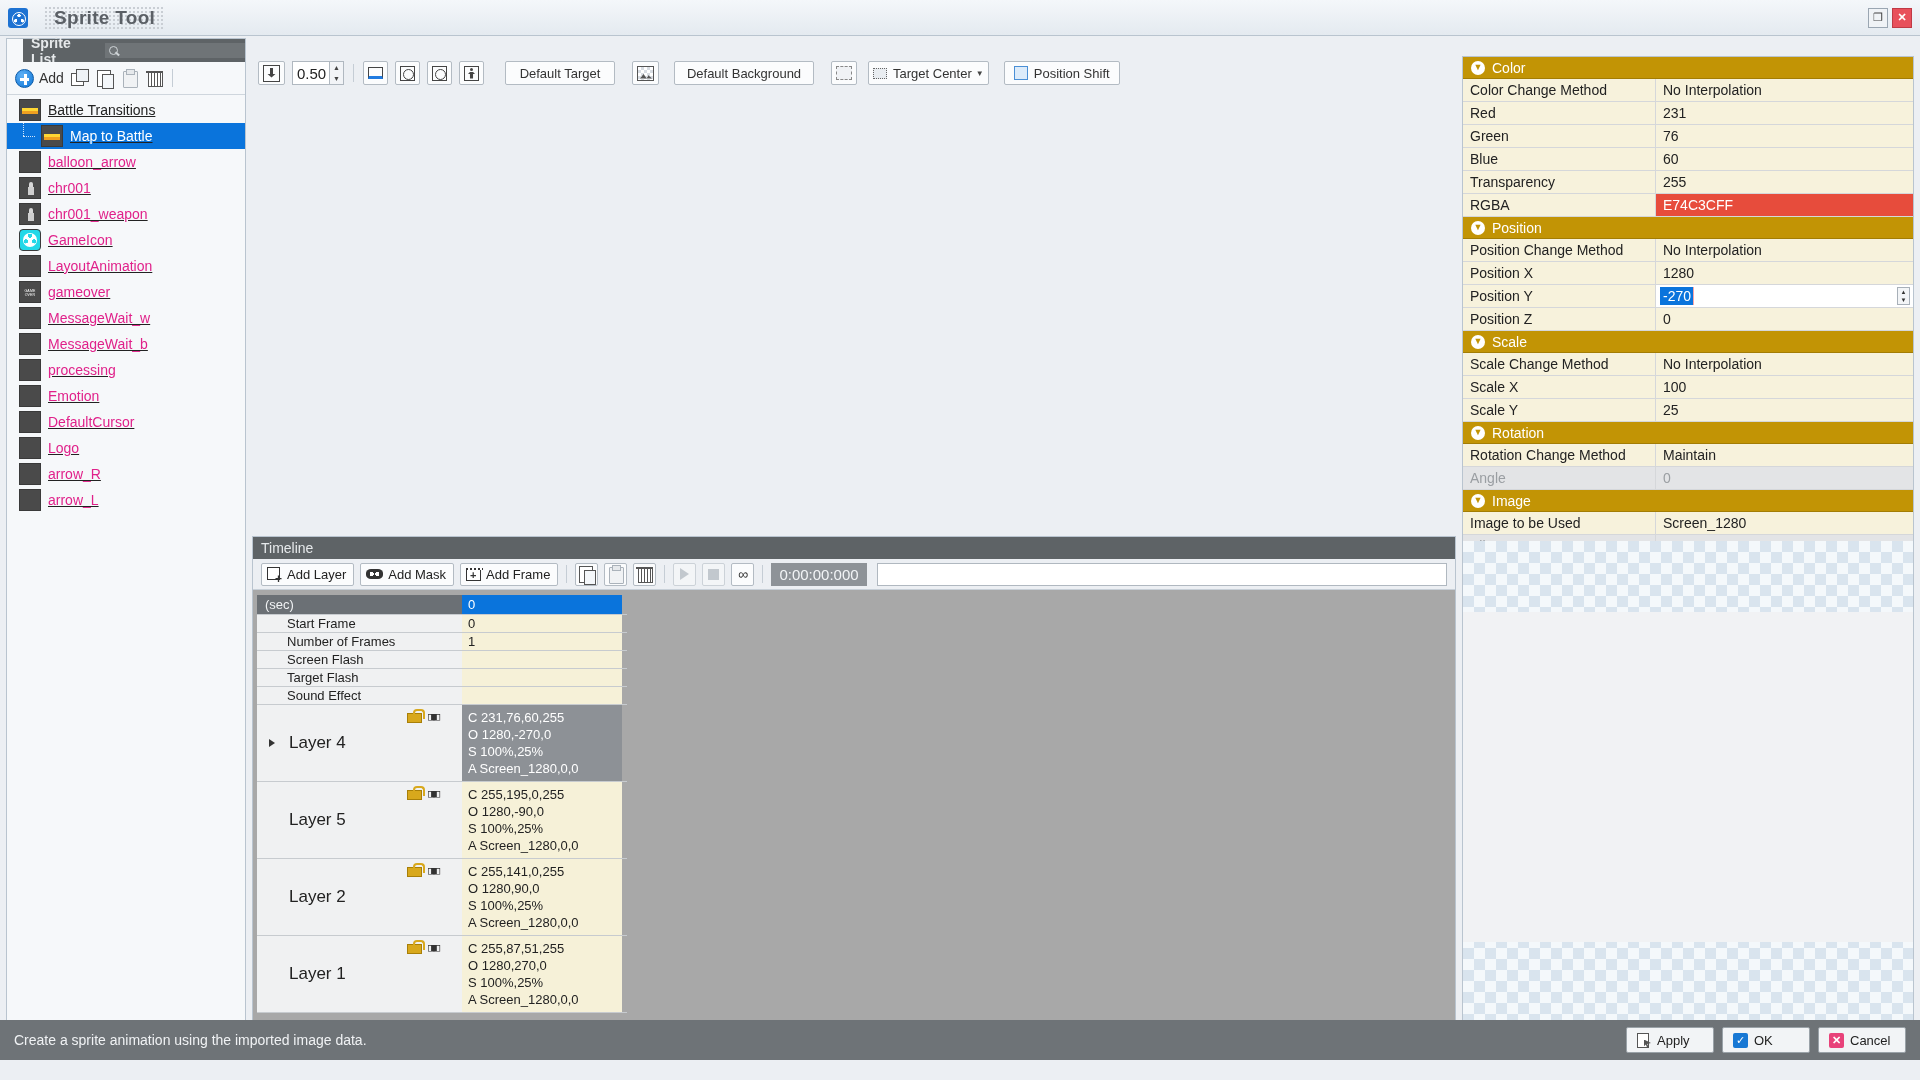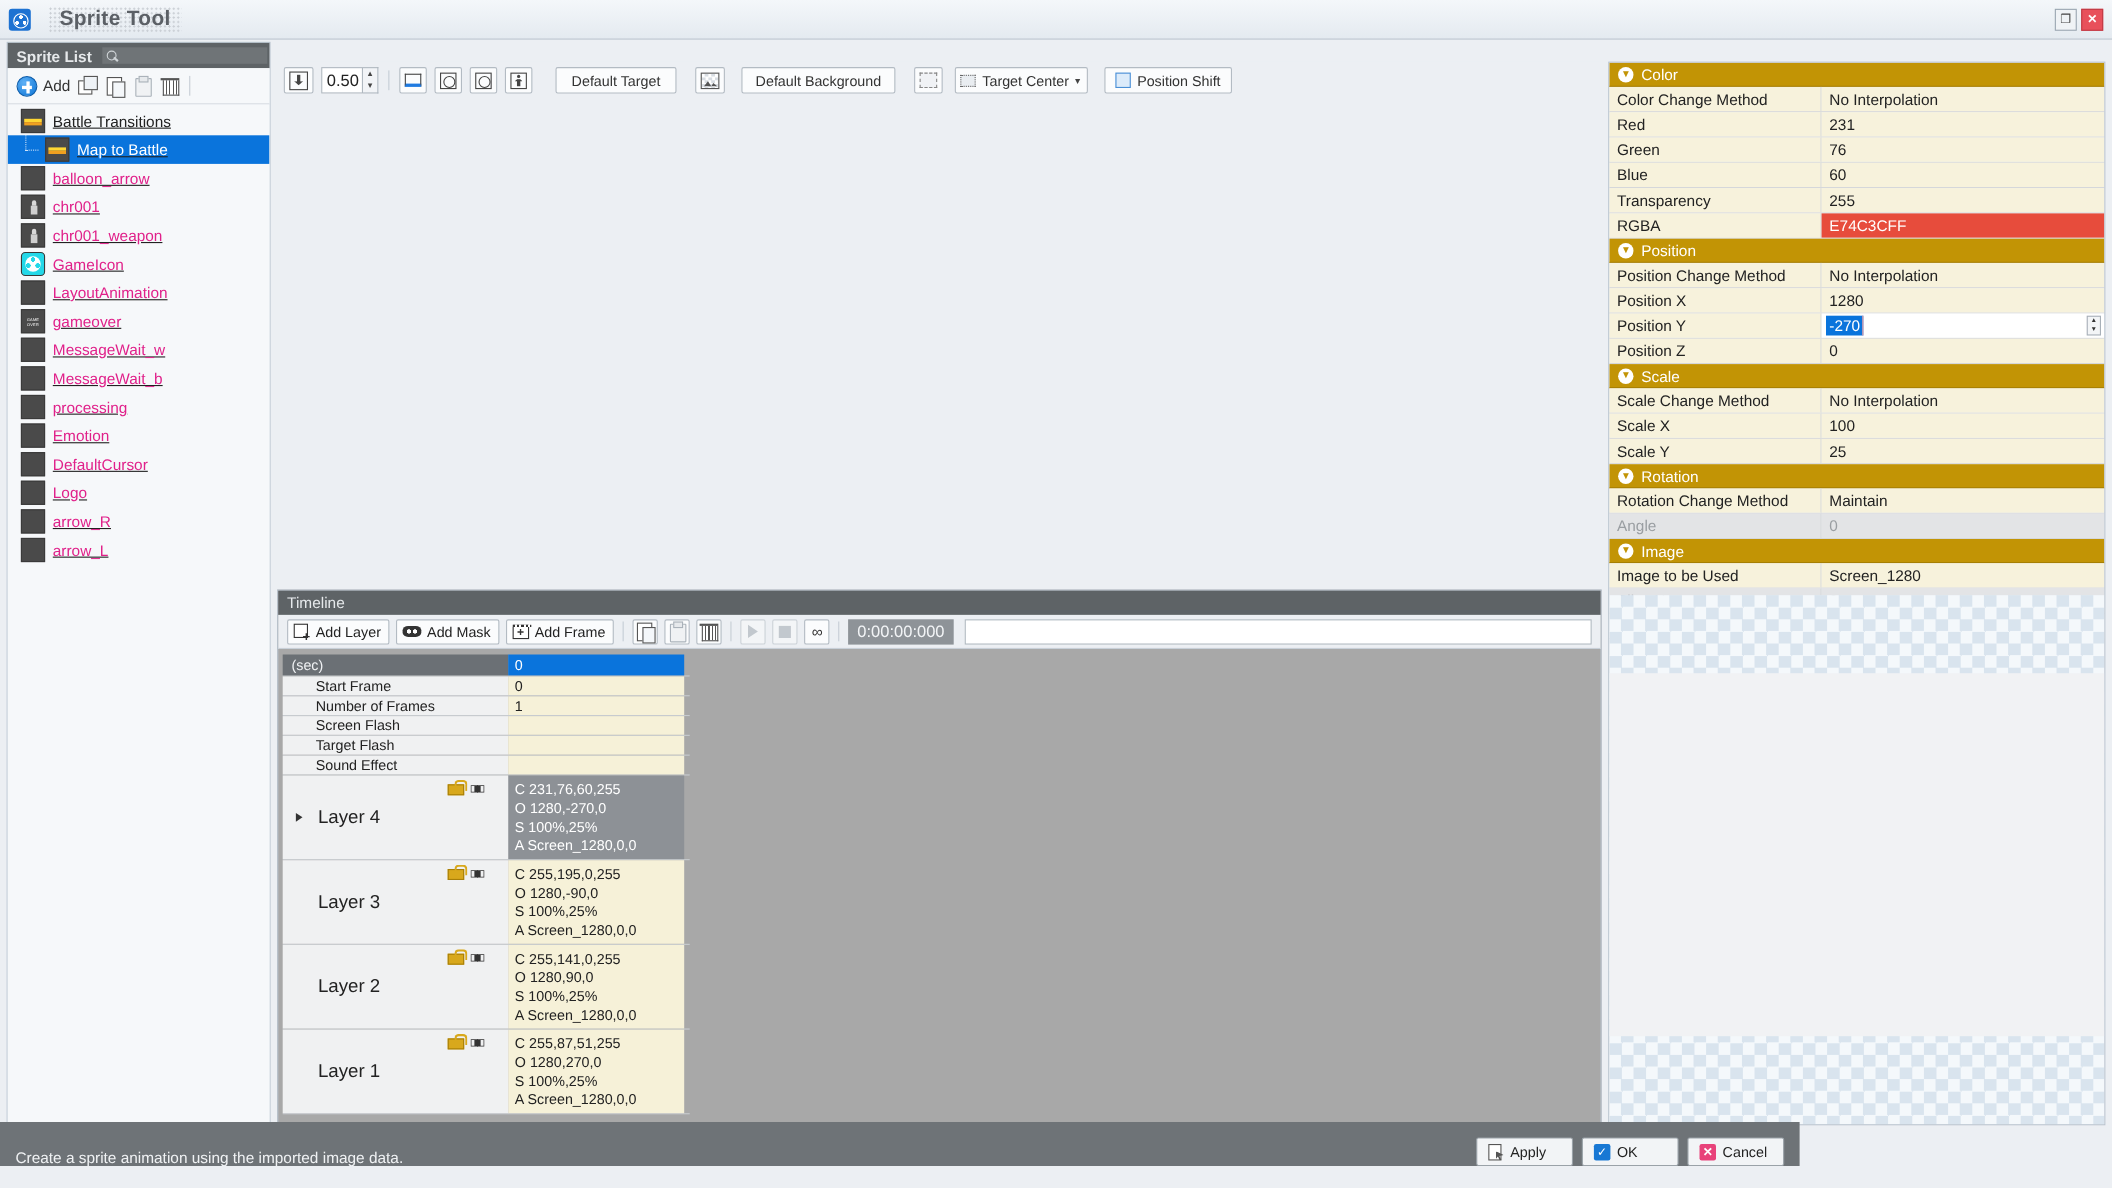--- a/index.html
+++ b/index.html
@@ -48,21 +48,21 @@
   .tb-btn.close { background:#e8505b; border-color:#c03a45; color:#fff; font-weight:bold;}
 
   
   .sprite-panel {
     position:absolute; left:6px; top:38px; width:240px; height:985px;
     background:#f6f8fa; border:1px solid #b9c4cf;
     display:flex; flex-direction:column;
   }
   .sp-header {
     height:23px; background:#5e6366; color:#e6e9eb; display:flex; align-items:center;
-    font-size:14px; font-weight:bold; padding-left:8px; flex:none;
+    font-size:14px; font-weight:bold; padding-left:8px; flex:none;margin-left:16px;
   }
   .sp-search {
     margin-left:10px; width:150px; height:15px; background:#6f7477; position:relative;
   }
   .sp-search::before{
     content:""; position:absolute; left:4px; top:3px; width:7px;height:7px;
     border:1.5px solid #cfd4d7; border-radius:50%;
   }
   .sp-search::after{
     content:""; position:absolute; left:10px; top:10px; width:5px;height:1.5px;
@@ -264,22 +264,22 @@
   .edit-text { background:#0a74dc; color:#fff; padding:1px 2px 1px 3px; margin-left:4px;
      font-size:14px; border-right:1px solid #fca5a5;}
   .edit-spin { position:absolute; right:3px; top:2px; width:13px;height:18px; border:1px solid #a8b0b8;
      background:#f3f5f7; display:flex;flex-direction:column;}
   .edit-spin div{flex:1;display:flex;align-items:center;justify-content:center;font-size:6px;color:#333;}
   .props-canvas { position:absolute; left:0; right:0; bottom:0; top:484px;
     background:repeating-conic-gradient(#d9e4ee 0 25%, #f4f8fb 0 50%) 0 0/22px 22px;}
   .props-blank { position:absolute; left:0; right:0; top:555px; height:330px; background:#f1f2f4;}
 
   
-  .statusbar { position:absolute; left:0; bottom:20px; width:1636px; height:40px;
-    background:#6e7377; display:flex; align-items:flex-end; padding:0 14px;}
+  .statusbar { position:absolute; left:0; bottom:20px; width:1920px; height:40px;
+    background:#6e7377; display:flex; align-items:center; padding:0 14px;}
   .status-text { color:#f0f2f4; font-size:14px;}
   .sb-right { margin-left:auto; display:flex; gap:8px;}
   .sb-btn { height:26px; min-width:88px; border:1px solid #9aa2a8; background:#f2f4f6;
     display:flex;align-items:center; gap:6px; padding:0 10px; font-size:13px; cursor:pointer; border-radius:2px;}
   .apply-ic{width:14px;height:15px;position:relative;}
   .apply-ic::before{content:"";position:absolute;left:0;top:0;width:10px;height:13px;border:1.4px solid #555;background:#fff;}
   .apply-ic::after{content:"";position:absolute;right:0;bottom:0;width:7px;height:8px;background:#555;
      clip-path:polygon(0 0,100% 45%,45% 55%,70% 100%,45% 100%,25% 62%,0 85%);}
   .ok-ic{width:15px;height:15px;background:#1878d4;color:#fff;font-size:11px;
      display:flex;align-items:center;justify-content:center;border-radius:2px;}
@@ -502,21 +502,21 @@
               <div class="lock-ic"></div>
               <div class="eye-ic">◨◧</div>
             </div>
             <div class="tl-val multi sel">C 231,76,60,255
 O 1280,-270,0
 S 100%,25%
 A Screen_1280,0,0</div>
           </div>
           <div class="layer-row">
             <div class="layer-left">
-              <div class="lname">Layer 3</div>
+              <div class="lname">Layer 5</div>
               <div class="lock-ic"></div>
               <div class="eye-ic">◨◧</div>
             </div>
             <div class="tl-val multi">C 255,195,0,255
 O 1280,-90,0
 S 100%,25%
 A Screen_1280,0,0</div>
           </div>
           <div class="layer-row">
             <div class="layer-left">

